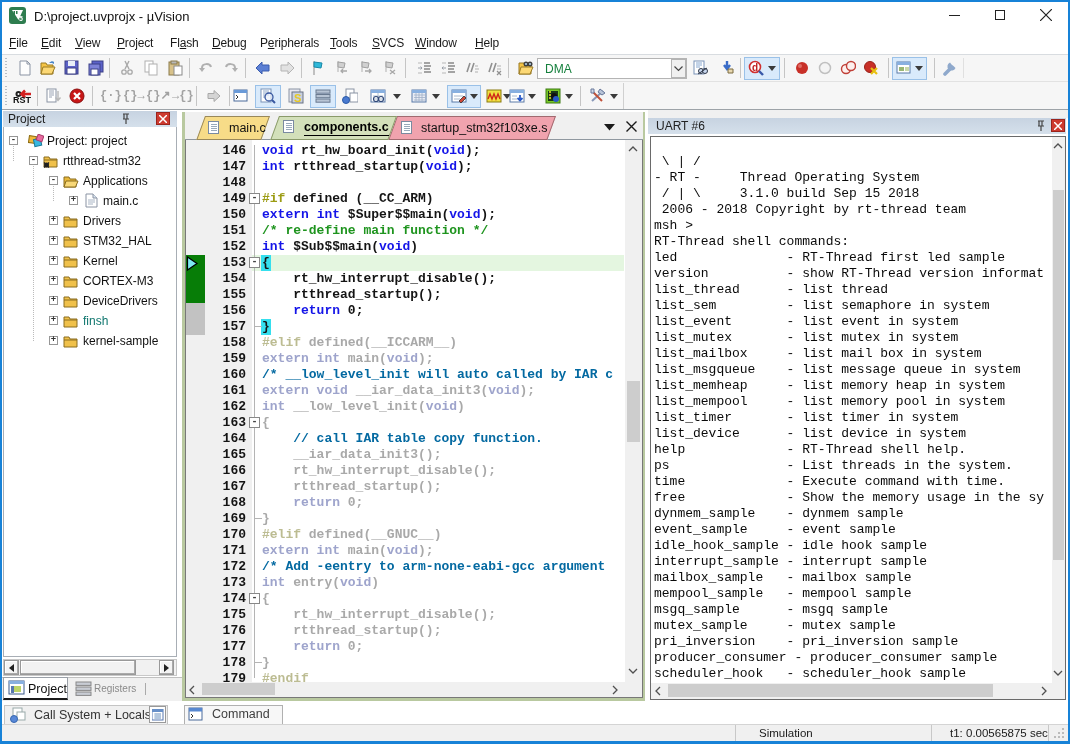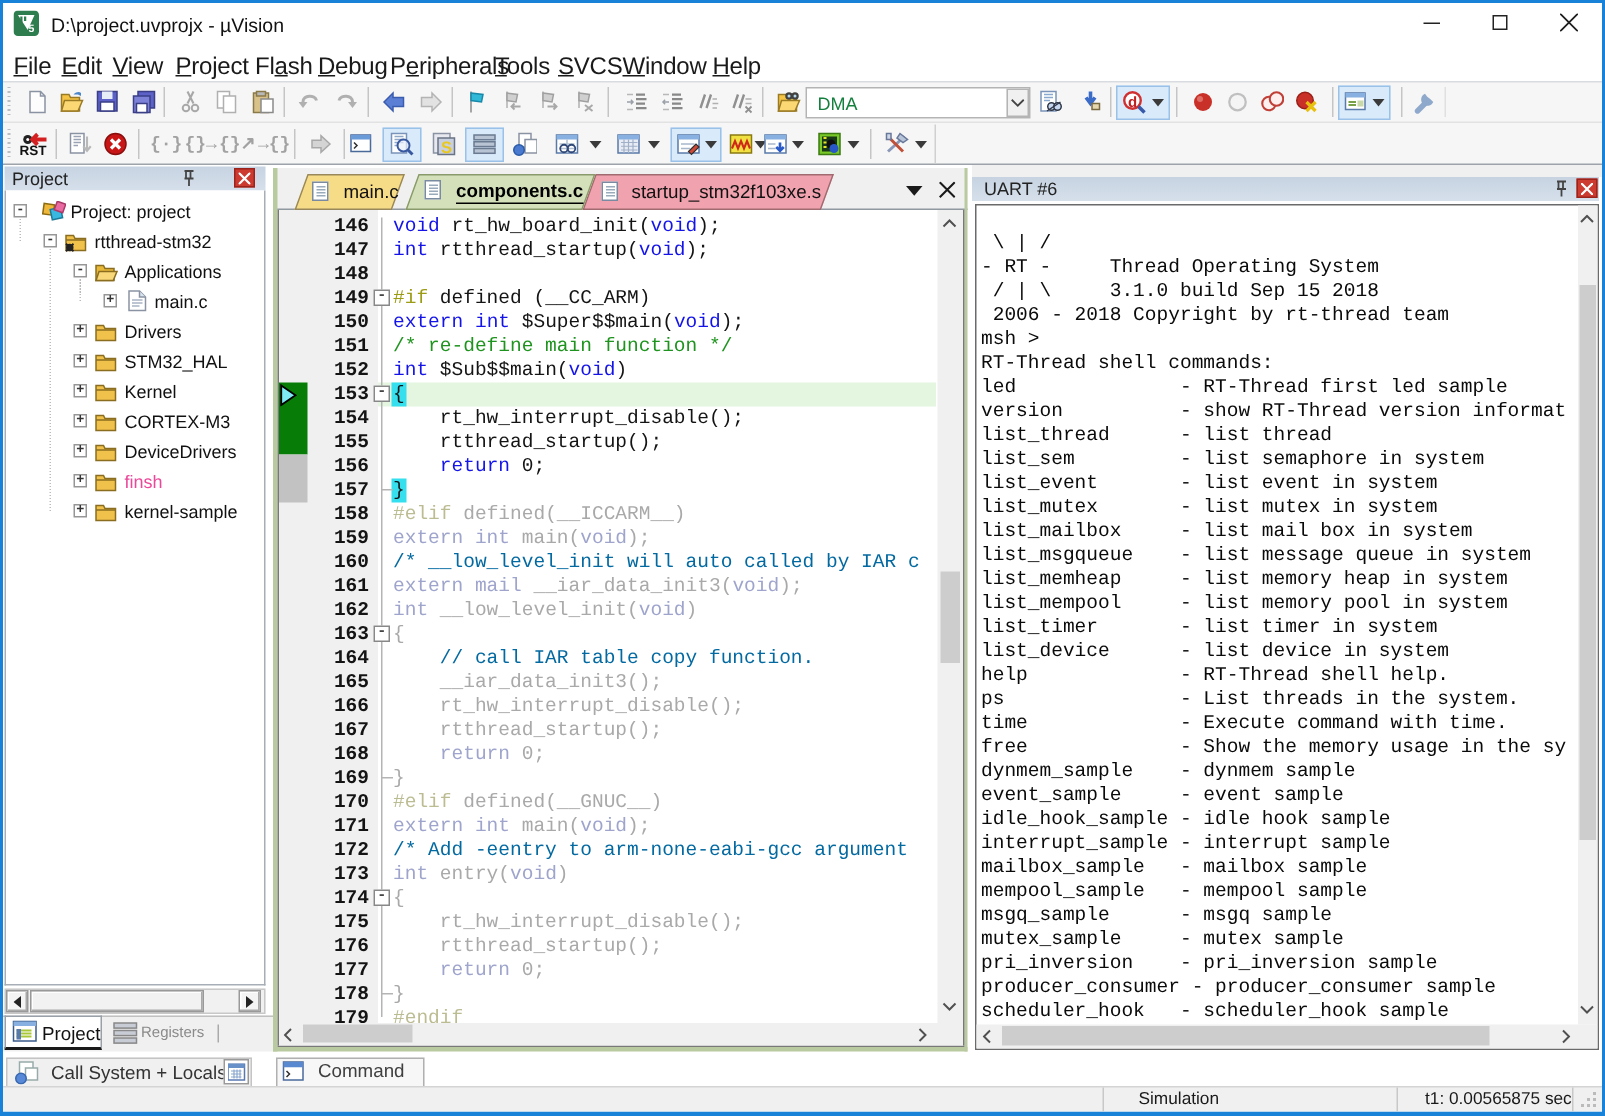--- a/index.html
+++ b/index.html
@@ -27,21 +27,21 @@
     <path d="M4.5 4 L6 4 L6 8 L4.5 8 Z M7 4 L8.5 4 L8.5 7 L7 7 Z" fill="#2e7d4f"></path>
     <text x="10" y="14" font-size="7" font-weight="bold" fill="#fff" font-family="Liberation Sans">5</text>
   </svg>
 <div class="abs" style="left:34px;top:9px;font-size:13px;color:#111">D:\project.uvprojx - µVision</div>
 <div class="abs" style="left:949px;top:15px;width:11px;height:1px;background:#222"></div>
 <div class="abs" style="left:995px;top:10px;width:10px;height:10px;border:1px solid #222"></div>
 <svg class="abs" style="left:1040px;top:9px" width="12" height="12">
     <path d="M0 0 L12 12 M12 0 L0 12" stroke="#222" stroke-width="1.2"></path>
   </svg>
 
-<div class="abs" style="left:0;top:30px;width:1056px;height:24px;font-size:16px;letter-spacing:-0.15px;color:#1a1a1a">
+<div class="abs" style="left:0;top:30px;width:1056px;height:24px;font-size:12px;letter-spacing:-0.15px;color:#1a1a1a">
 <span class="abs" style="left:9px;top:6px"><u>F</u>ile</span>
 <span class="abs" style="left:41px;top:6px"><u>E</u>dit</span>
 <span class="abs" style="left:75px;top:6px"><u>V</u>iew</span>
 <span class="abs" style="left:117px;top:6px"><u>P</u>roject</span>
 <span class="abs" style="left:170px;top:6px">Fl<u>a</u>sh</span>
 <span class="abs" style="left:212px;top:6px"><u>D</u>ebug</span>
 <span class="abs" style="left:260px;top:6px">P<u>e</u>ripherals</span>
 <span class="abs" style="left:330px;top:6px"><u>T</u>ools</span>
 <span class="abs" style="left:372px;top:6px"><u>S</u>VCS</span>
 <span class="abs" style="left:415px;top:6px"><u>W</u>indow</span>
@@ -389,21 +389,21 @@
 <svg class="abs" style="left:63px;top:294px" width="16" height="14">
     <path d="M1 4 L1 13 L14 13 L14 5 L7 5 L6 3 L1 3 Z" fill="#f0c14b" stroke="#8a6d1f"></path>
     <path d="M1 6 H14" stroke="#8a6d1f"></path>
   </svg>
 <div class="abs" style="left:83px;top:294px;font-size:12px;color:#111">DeviceDrivers</div>
 <div class="exp" style="left:49px;top:316px">+</div>
 <svg class="abs" style="left:63px;top:314px" width="16" height="14">
     <path d="M1 4 L1 13 L14 13 L14 5 L7 5 L6 3 L1 3 Z" fill="#f0c14b" stroke="#8a6d1f"></path>
     <path d="M1 6 H14" stroke="#8a6d1f"></path>
   </svg>
-<div class="abs" style="left:83px;top:314px;font-size:12px;color:#ec4899">finsh</div>
+<div class="abs" style="left:83px;top:314px;font-size:12px;color:#0f766e">finsh</div>
 <div class="exp" style="left:49px;top:336px">+</div>
 <svg class="abs" style="left:63px;top:334px" width="16" height="14">
     <path d="M1 4 L1 13 L14 13 L14 5 L7 5 L6 3 L1 3 Z" fill="#f0c14b" stroke="#8a6d1f"></path>
     <path d="M1 6 H14" stroke="#8a6d1f"></path>
   </svg>
 <div class="abs" style="left:83px;top:334px;font-size:12px;color:#111">kernel-sample</div>
 
 <div class="abs" style="left:3px;top:659px;width:174px;height:17px;background:#f1f1f1;border:1px solid #c8c8c8"></div>
 <div class="abs" style="left:4px;top:660px;width:15px;height:15px;background:#f4f4f4;border:1px solid #999;box-shadow:inset -1px -1px 0 #aaa,inset 1px 1px 0 #fff"></div>
 <svg class="abs" style="left:9px;top:664px" width="6" height="8">
@@ -544,36 +544,36 @@
 170
 171
 172
 173
 174
 175
 176
 177
 178
 179</div>
-<div class="abs mono" id="code" style="left:262px;top:143px;width:362px;font-size:13px;line-height:16px;font-weight:normal;color:#141414;white-space:pre;overflow:hidden"><span class="k">void</span> rt_hw_board_init(<span class="k">void</span>);
+<div class="abs mono" id="code" style="left:262px;top:143px;width:362px;font-size:13px;line-height:16px;font-weight:bold;color:#141414;white-space:pre;overflow:hidden"><span class="k">void</span> rt_hw_board_init(<span class="k">void</span>);
 <span class="k">int</span> rtthread_startup(<span class="k">void</span>);
 
 <span class="p">#if</span> defined (__CC_ARM)
 <span class="k">extern</span> <span class="k">int</span> $Super$$main(<span class="k">void</span>);
 <span class="c">/* re-define main function */</span>
 <span class="k">int</span> $Sub$$main(<span class="k">void</span>)
 {
     rt_hw_interrupt_disable();
     rtthread_startup();
     <span class="k">return</span> <span class="n">0</span>;
 }
 <span class="gp">#elif</span><span class="gg"> defined(__ICCARM__)</span>
 <span class="gk">extern int</span><span class="gg"> main(</span><span class="gk">void</span><span class="gg">);</span>
 <span class="gc">/* __low_level_init will auto called by IAR c</span>
-<span class="gk">extern mail</span><span class="gg"> __iar_data_init3(</span><span class="gk">void</span><span class="gg">);</span>
+<span class="gk">extern void</span><span class="gg"> __iar_data_init3(</span><span class="gk">void</span><span class="gg">);</span>
 <span class="gk">int</span><span class="gg"> __low_level_init(</span><span class="gk">void</span><span class="gg">)</span>
 <span class="gg">{</span>
 <span class="gc">    // call IAR table copy function.</span>
 <span class="gg">    __iar_data_init3();</span>
 <span class="gg">    rt_hw_interrupt_disable();</span>
 <span class="gg">    rtthread_startup();</span>
 <span class="gk">    return</span><span class="gg"> 0;</span>
 <span class="gg">}</span>
 <span class="gp">#elif</span><span class="gg"> defined(__GNUC__)</span>
 <span class="gk">extern int</span><span class="gg"> main(</span><span class="gk">void</span><span class="gg">);</span>

